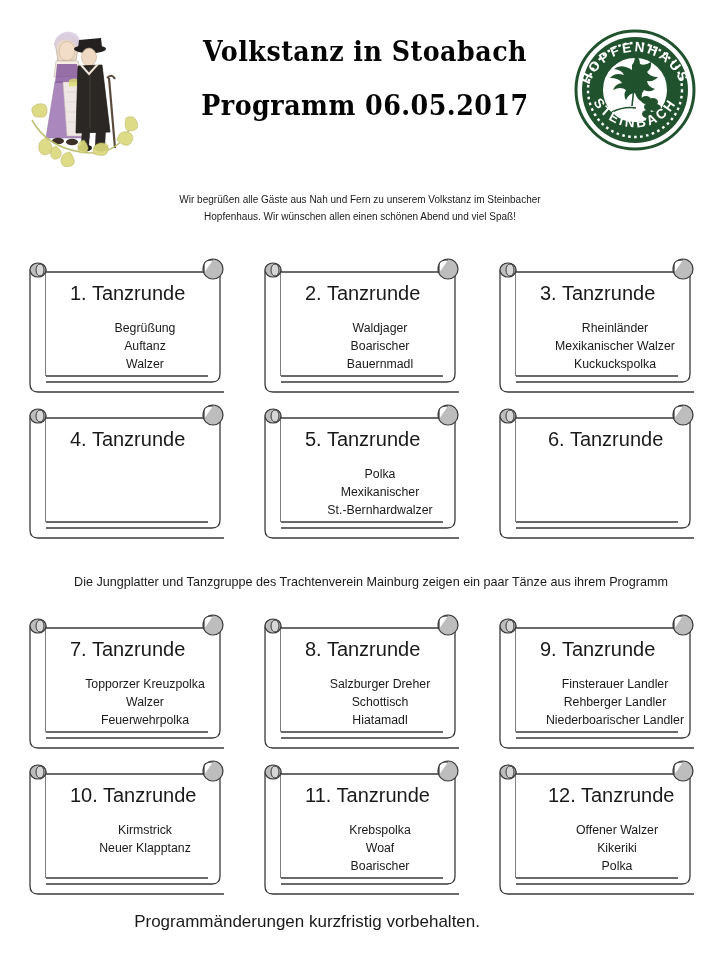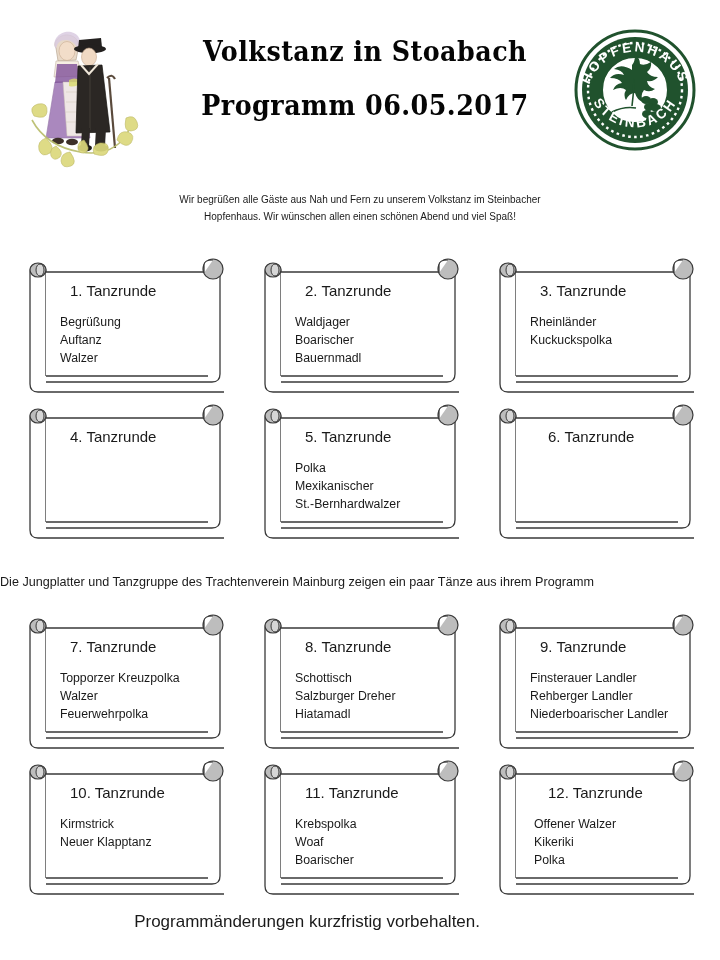--- a/index.html
+++ b/index.html
@@ -49,21 +49,21 @@
     font-size:10px;
     line-height:1.68;
     color:#1a1a1a;
     padding:0 38px;
   }
   .intro div { white-space:nowrap; }
 
   
   .mid-note {
     position:absolute; left:0; top:575px; width:668px;
-    text-align:left;
+    text-align:right;
     font-size:12.6px;
     color:#1a1a1a;
   }
 
   
   .footer-note {
     position:absolute; left:0; top:912px; width:720px;
     text-align:right;
     font-size:17px;
     color:#1a1a1a;
@@ -91,29 +91,30 @@
     position:absolute; left:0; top:0;
     width:218px; height:140px;
     display:block;
   }
   .card-text {
     position:absolute;
     left:44px; top:26px;
     width:170px;
   }
   .card-title {
-    font-size:15px;
+    font-size:20px;
     color:#1a1a1a;
     margin-bottom:14px;
     white-space:nowrap;
   }
   .card-items {
     font-size:12.3px;
     line-height:1.48;
     color:#1a1a1a;
+    text-align:center;
   }
   .card-items div { white-space:nowrap; }
 
   
   .ti-1 { padding-left:10px; }
   .ti-2 { padding-left:18px; }
   .it-1 { padding-left:4px; }
 </style>
 </head>
 <body>
@@ -281,20 +282,21 @@
         <path d="M196 8 Q204 8 204 18 L204 118 Q204 126 196 126 L30 126" fill="none" stroke="#3a3a3a" stroke-width="1.3"></path>
         <circle cx="197" cy="13" r="10" fill="#bdbdbd" stroke="#3a3a3a" stroke-width="1.2"></circle>
         <path d="M188 17 L188 9 Q188 4 197 4" fill="#ffffff" stroke="#3a3a3a" stroke-width="1.2"></path>
         <ellipse cx="22" cy="14" rx="8" ry="7" fill="#bdbdbd" stroke="#3a3a3a" stroke-width="1.2"></ellipse>
         <ellipse cx="24" cy="14" rx="4" ry="6" fill="#d6d6d6" stroke="#3a3a3a" stroke-width="1"></ellipse>
       </svg>
       <div class="card-text">
         <div class="card-title ti-1">3. Tanzrunde</div>
         <div class="card-items">
           <div>Rheinländer</div>
+          <div>Mexikanischer Walzer</div>
           <div>Kuckuckspolka</div>
         </div>
       </div>
     </div>
   </div>
 
   <div class="row">
     <div class="scroll-card c0">
       <svg viewBox="0 0 218 140" aria-hidden="true">
         <path d="M30 120 L30 16 Q30 8 22 8 Q14 8 14 16 L14 128 Q14 136 22 136 L208 136" fill="none" stroke="#3a3a3a" stroke-width="1.3"></path>
@@ -383,22 +385,22 @@
         <path d="M30 16 L190 16 Q186 8 196 8 M30 120 L192 120" fill="none" stroke="#3a3a3a" stroke-width="1.3"></path>
         <path d="M196 8 Q204 8 204 18 L204 118 Q204 126 196 126 L30 126" fill="none" stroke="#3a3a3a" stroke-width="1.3"></path>
         <circle cx="197" cy="13" r="10" fill="#bdbdbd" stroke="#3a3a3a" stroke-width="1.2"></circle>
         <path d="M188 17 L188 9 Q188 4 197 4" fill="#ffffff" stroke="#3a3a3a" stroke-width="1.2"></path>
         <ellipse cx="22" cy="14" rx="8" ry="7" fill="#bdbdbd" stroke="#3a3a3a" stroke-width="1.2"></ellipse>
         <ellipse cx="24" cy="14" rx="4" ry="6" fill="#d6d6d6" stroke="#3a3a3a" stroke-width="1"></ellipse>
       </svg>
       <div class="card-text">
         <div class="card-title ti-1">8. Tanzrunde</div>
         <div class="card-items">
+          <div>Salzburger Dreher</div>
           <div>Schottisch</div>
-          <div>Salzburger Dreher</div>
           <div>Hiatamadl</div>
         </div>
       </div>
     </div>
 
     <div class="scroll-card c2">
       <svg viewBox="0 0 218 140" aria-hidden="true">
         <path d="M30 120 L30 16 Q30 8 22 8 Q14 8 14 16 L14 128 Q14 136 22 136 L208 136" fill="none" stroke="#3a3a3a" stroke-width="1.3"></path>
         <path d="M30 16 L192 16 L192 120 L30 120 Z" fill="#ffffff"></path>
         <path d="M30 16 L190 16 Q186 8 196 8 M30 120 L192 120" fill="none" stroke="#3a3a3a" stroke-width="1.3"></path>

